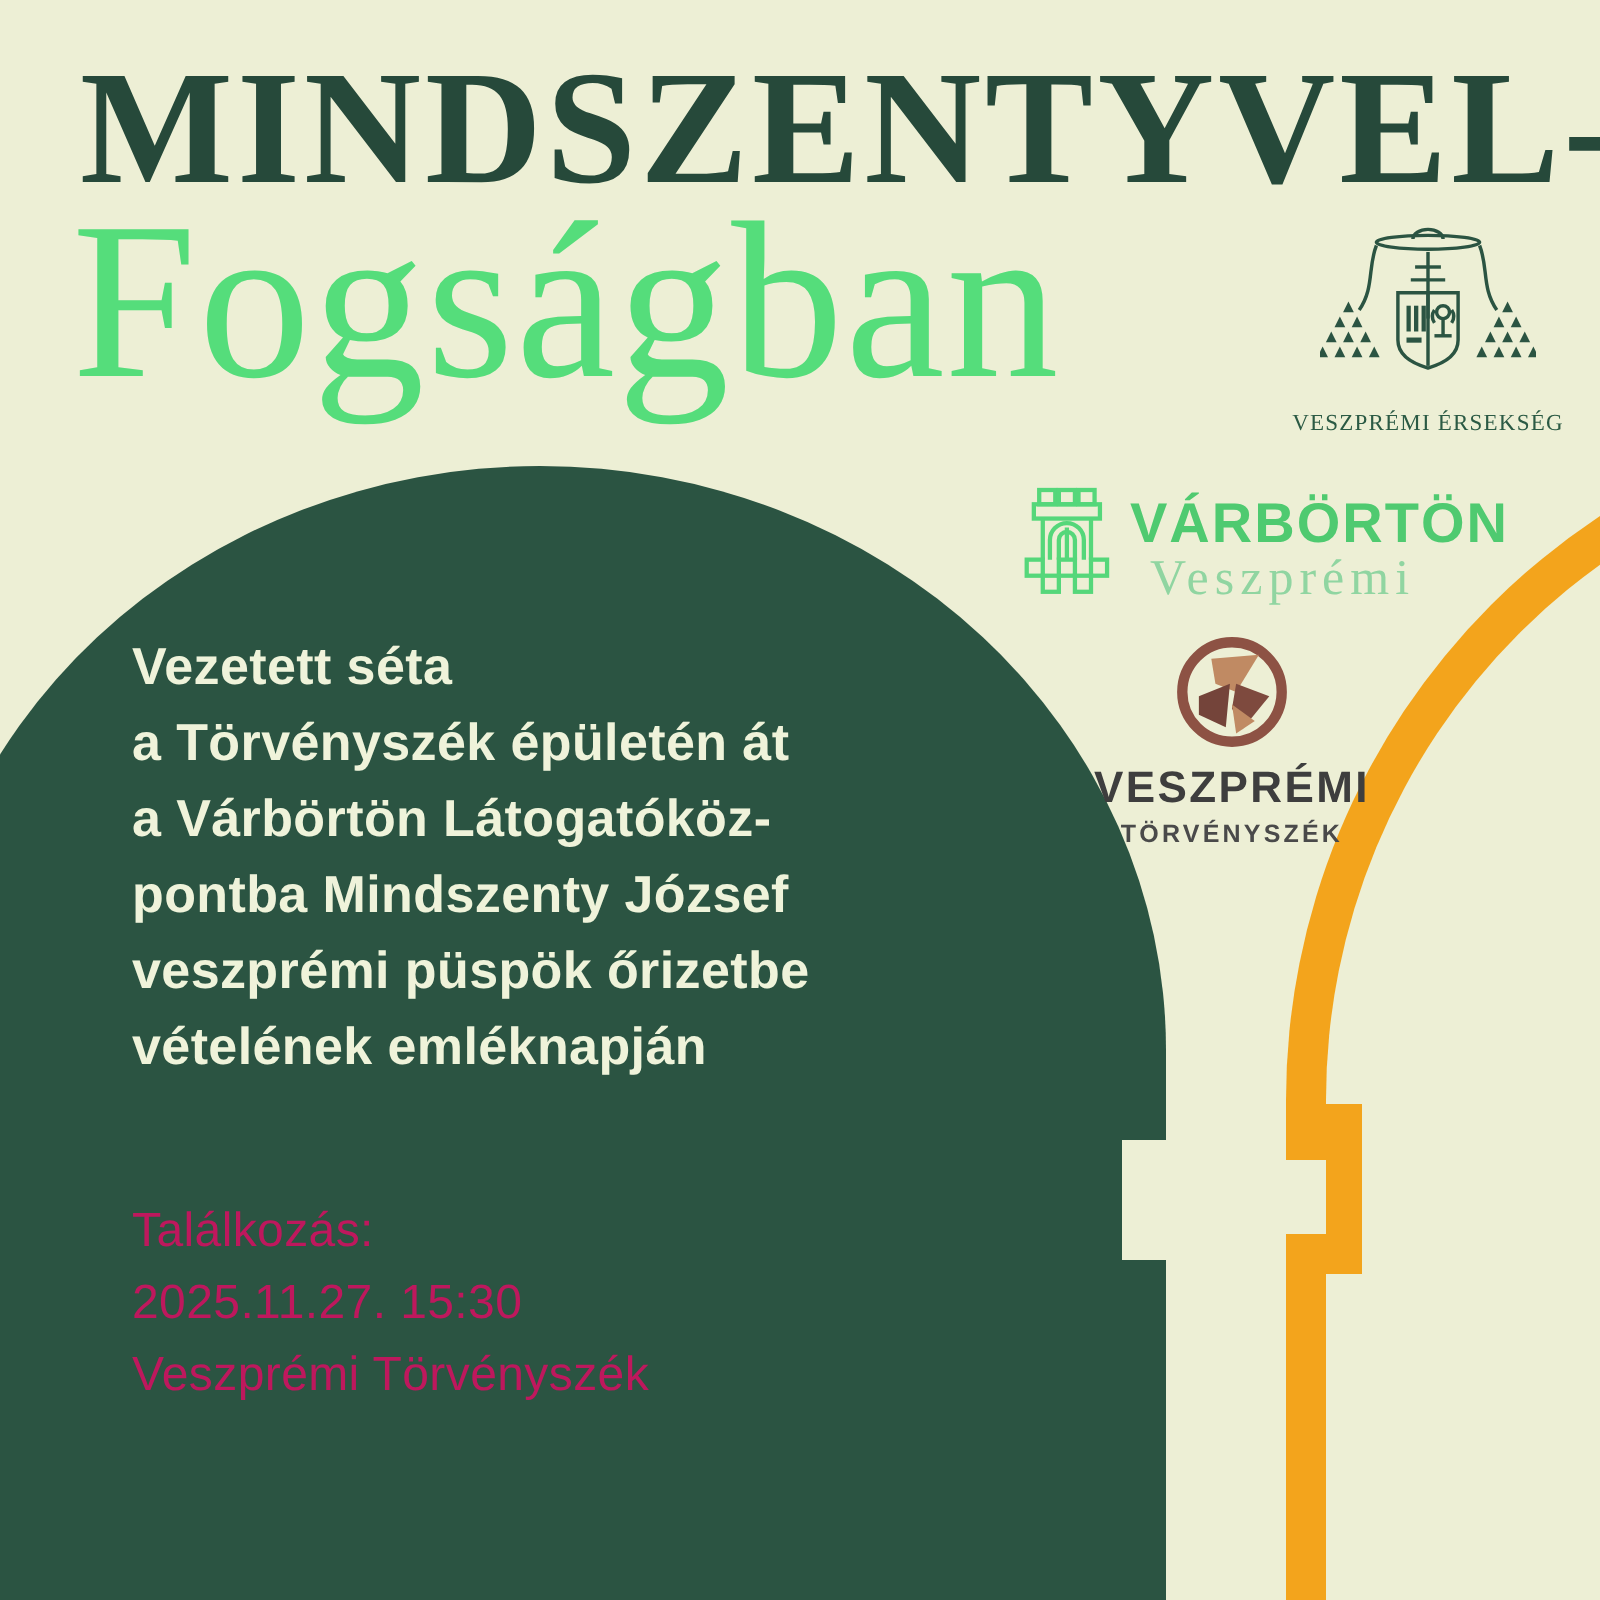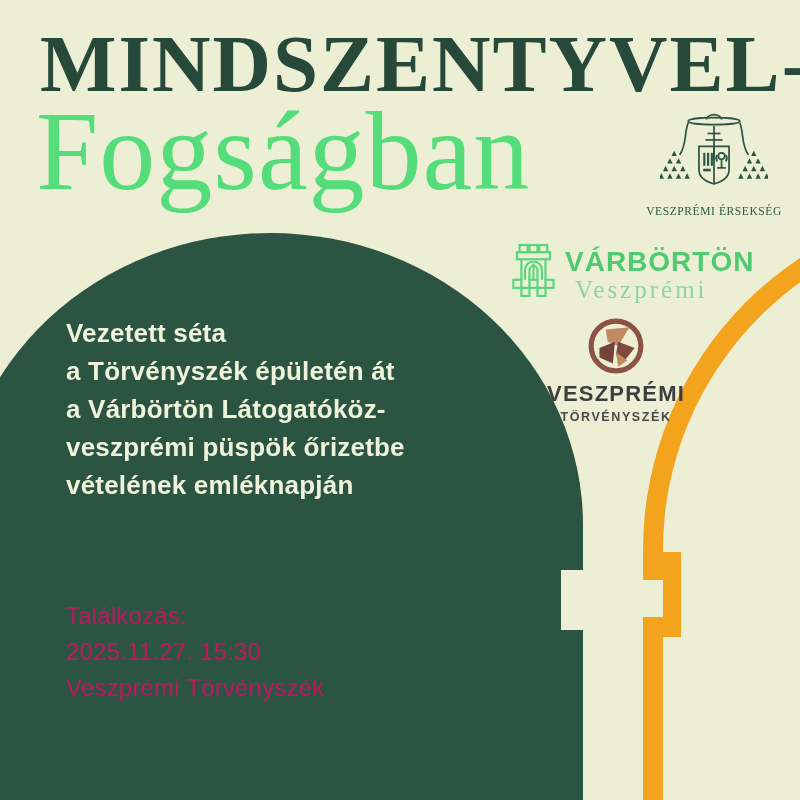--- a/index.html
+++ b/index.html
@@ -185,20 +185,21 @@
   </svg>
   <div class="court-text">
     <div class="ct-title">VESZPRÉMI</div>
     <div class="ct-sub">TÖRVÉNYSZÉK</div>
   </div>
 
   <div class="desc">
     <div>Vezetett séta</div>
     <div>a Törvényszék épületén át</div>
     <div>a Várbörtön Látogatóköz-</div>
+    <div>pontba Mindszenty József</div>
     <div>veszprémi püspök őrizetbe</div>
     <div>vételének emléknapján</div>
   </div>
 
   <div class="meet">
     <div>Találkozás:</div>
     <div>2025.11.27. 15:30</div>
     <div>Veszprémi Törvényszék</div>
   </div>
 

